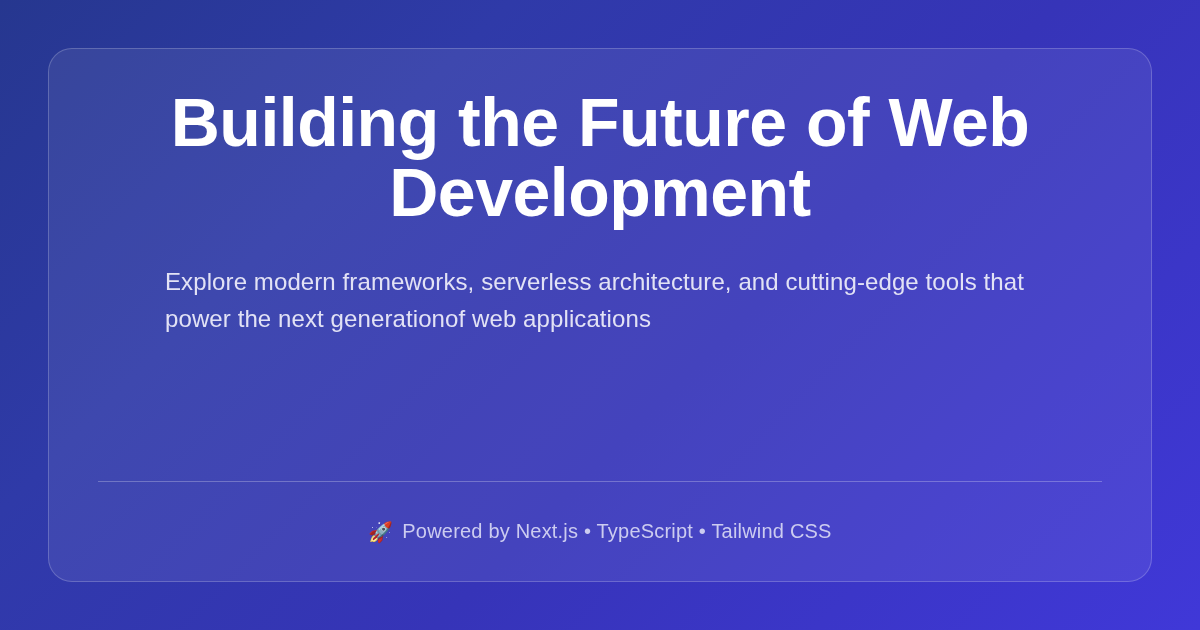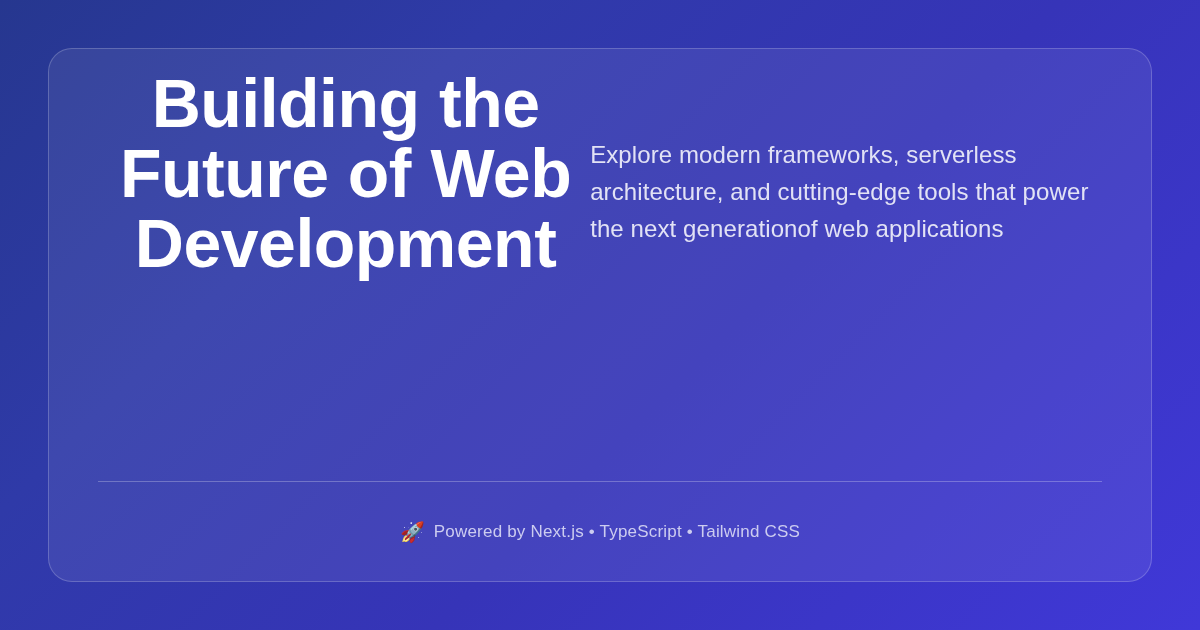--- a/index.html
+++ b/index.html
@@ -31,22 +31,23 @@
     border: 1px solid rgba(255, 255, 255, 0.20);
     display: flex;
     flex-direction: column;
     align-items: center;
     padding: 0 52px;
   }
 
   
   .headline-block {
     width: 100%;
-    margin-top: 19px;
+    margin-top: 38px;
     display: flex;
+    flex-direction: column;
     align-items: center;
   }
 
   .og-title {
     font-size: 68px;
     line-height: 70px;
     font-weight: 800;
     color: #ffffff;
     text-align: center;
     letter-spacing: -0.5px;
@@ -86,21 +87,21 @@
     flex: 0 0 auto;
   }
 
   .footer-emoji {
     font-size: 20px;
     line-height: 1;
     display: inline-block;
   }
 
   .footer-text {
-    font-size: 17px;
+    font-size: 20px;
     font-weight: 400;
     color: #ccccf0;
     letter-spacing: 0.2px;
     white-space: nowrap;
   }
 </style>
 </head>
 <body>
 
 <div class="og-card">

